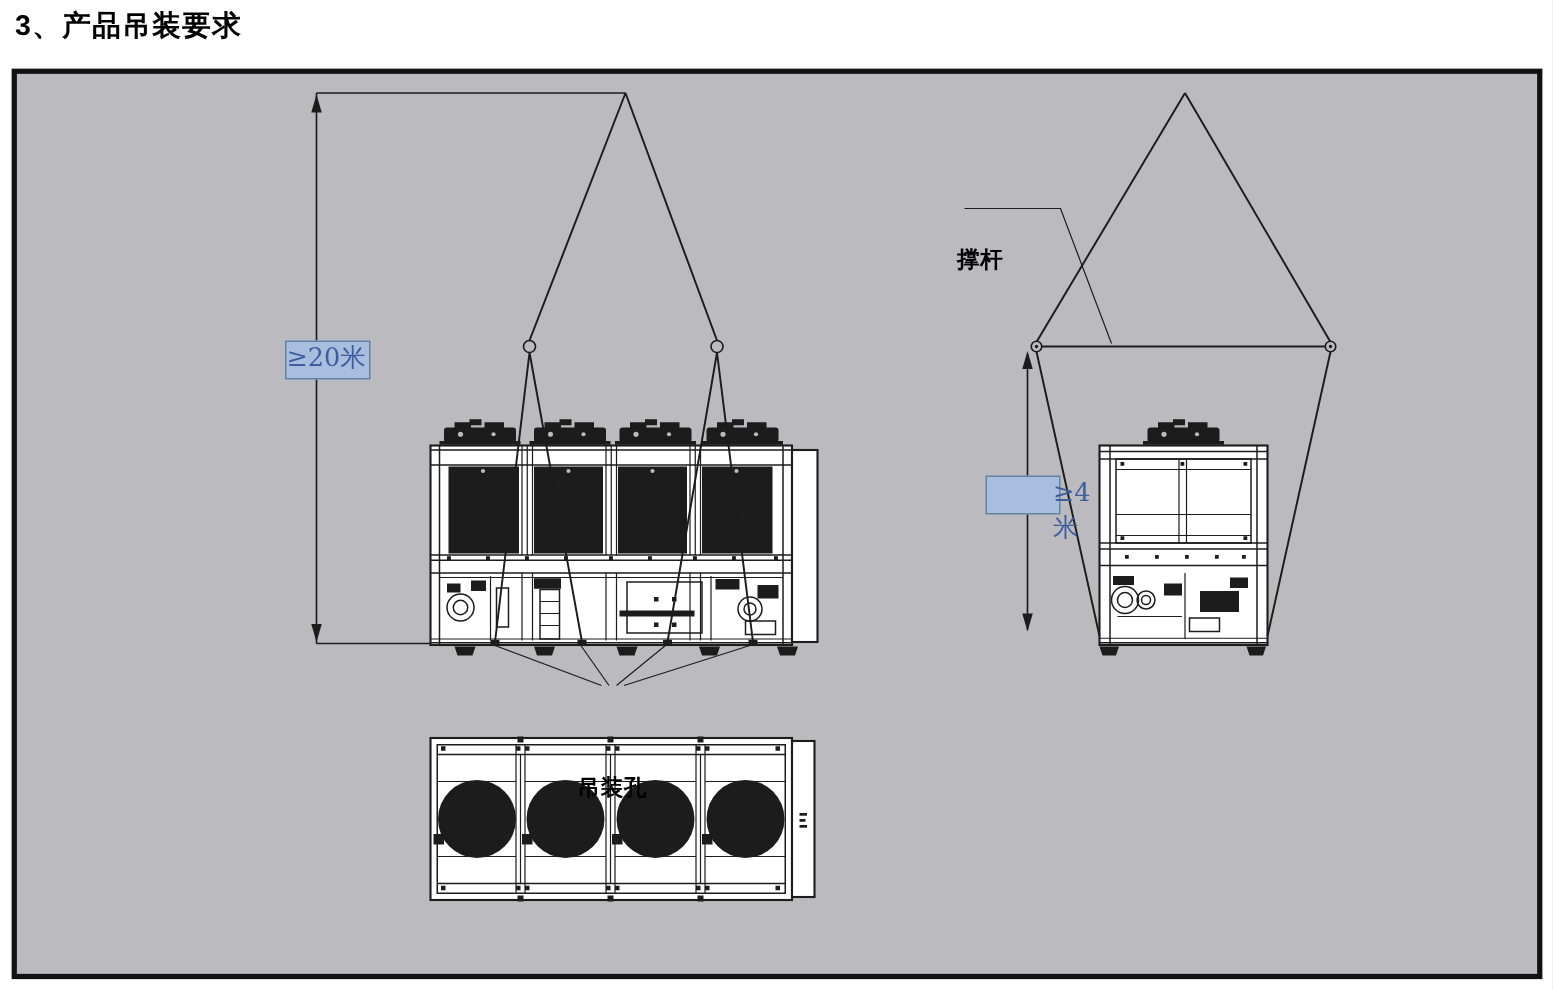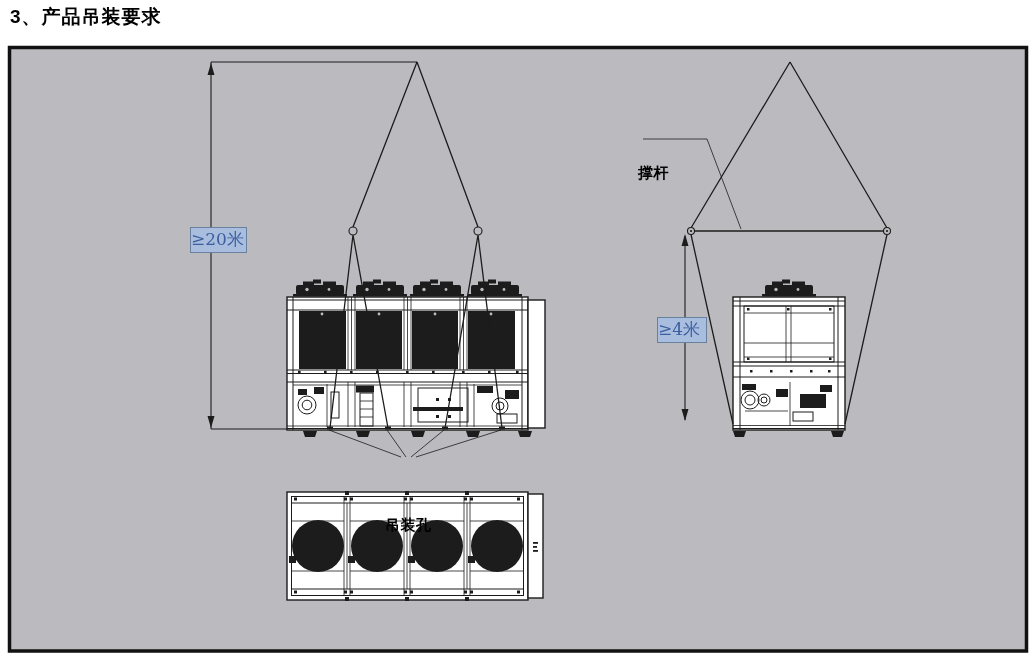--- a/index.html
+++ b/index.html
@@ -13,21 +13,21 @@
   html,body{margin:0;padding:0;background:#fff;}
   .page{position:relative;width:1035px;height:660px;background:#fff;overflow:hidden;
         font-family:"Liberation Sans",sans-serif;}
   .title{position:absolute;left:10px;top:4px;margin:0;font-size:19px;font-weight:bold;
          color:#000;letter-spacing:1px;font-family:"Liberation Sans",sans-serif;}
   .diagram-svg{position:absolute;left:0;top:0;color:var(--line);}
   .dim-label{position:absolute;box-sizing:border-box;background:var(--dimension_label_background);
          border:1.5px solid var(--dimension_label_border);color:var(--dimension_label_text);
          font-family:"DejaVu Serif",serif;font-size:17px;text-align:left;line-height:23px;}
   #lbl20{left:190px;top:227px;width:57px;height:26px;}
-  #lbl4{left:657px;top:317px;width:50px;height:26px;}
+  #lbl4{left:657px;top:317px;width:50px;height:26px;padding-left:44px;}
   .bold-label{position:absolute;font-family:"Liberation Sans",sans-serif;font-weight:bold;
          font-size:15px;color:#000;letter-spacing:0.5px;margin-top:48px;}
   #lblBar{left:638px;top:116px;}
   #lblHole{left:385px;top:468px;}
   .caption{position:absolute;left:310px;top:611px;width:420px;text-align:center;
          font-family:"Liberation Serif",serif;font-size:17px;color:var(--caption_text);
          letter-spacing:1px;}
   
   .body{fill:#fff;stroke:currentColor;stroke-width:1.4;}
   .out{fill:none;stroke:currentColor;stroke-width:1;}

